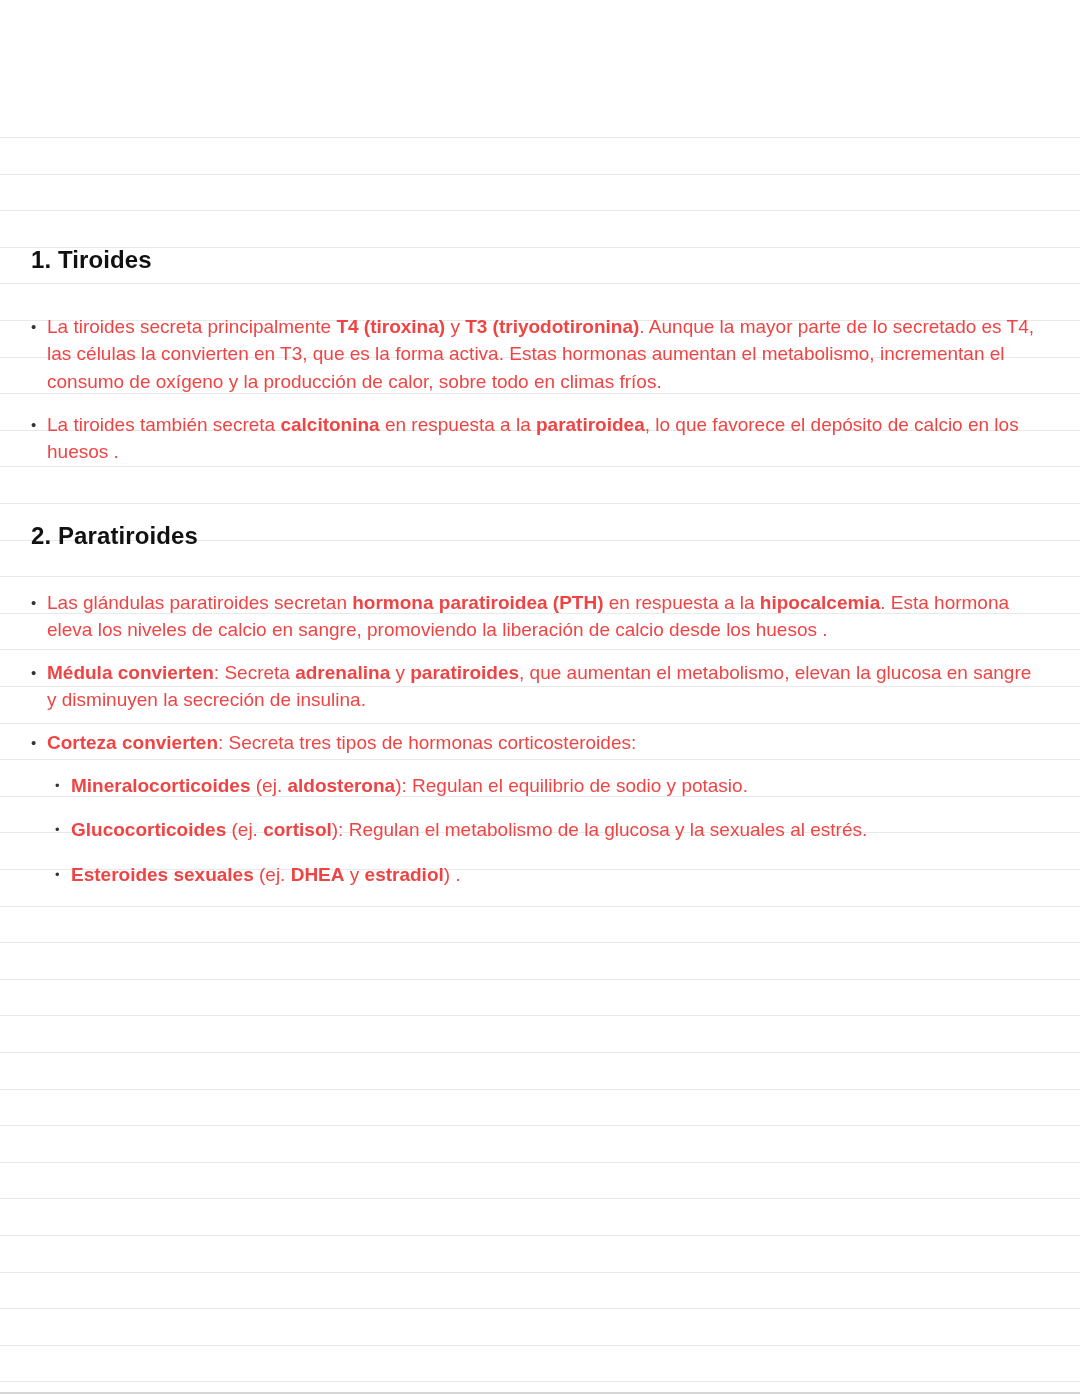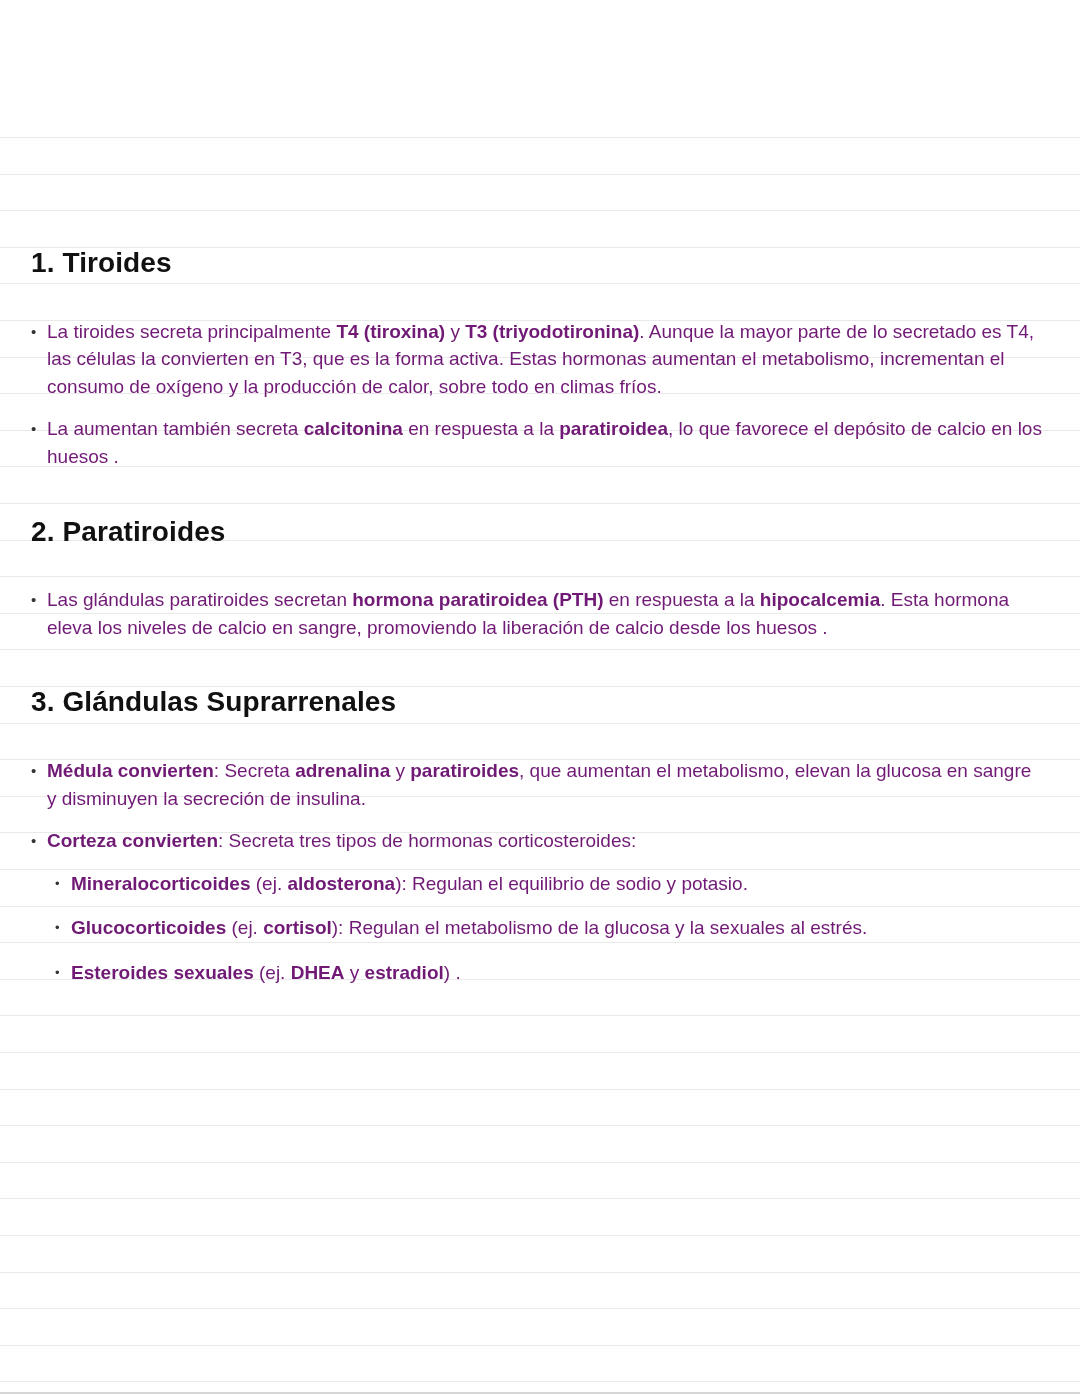--- a/index.html
+++ b/index.html
@@ -38,21 +38,21 @@
     height: 2px;
     background: #d6d6d6;
   }
   .content {
     position: absolute;
     left: 31px;
     right: 34px;
     top: 246px;
   }
   .section-heading {
-    font-size: 28px;
+    font-size: 24px;
     font-weight: 700;
     letter-spacing: 0.1px;
     color: #111111;
     margin: 46px 0 38px 0;
     line-height: 1.2;
   }
   .section-heading:first-child {
     margin-top: 0;
   }
   .bullet {
@@ -65,58 +65,57 @@
     width: 16px;
     font-size: 15px;
     line-height: 27.6px;
     color: #333333;
     text-align: left;
   }
   .bullet .bullet-text {
     flex: 1 1 auto;
     font-size: 19px;
     line-height: 27.6px;
-    color: #701a75;
+    color: #ef4444;
   }
   .bullet.level-2 {
     margin-left: 24px;
     margin-bottom: 17px;
   }
   .bullet.level-2 .dot {
     font-size: 13px;
   }
   .bold {
     font-weight: 700;
   }
   
   .bullet + .section-heading {
-    margin-top: 44px;
+    margin-top: 56px;
   }
 </style>
 </head>
 <body>
 
 <div class="page">
   <div class="ruling"></div>
   <div class="content">
       <h2 class="section-heading">1. Tiroides</h2>
       <div class="bullet level-1">
         <span class="dot">•</span>
         <div class="bullet-text"><span>La tiroides secreta principalmente </span><span class="bold">T4 (tiroxina)</span><span> y </span><span class="bold">T3 (triyodotironina)</span><span>. Aunque la mayor parte de lo secretado es T4, las células la convierten en T3, que es la forma activa. Estas hormonas aumentan el metabolismo, incrementan el consumo de oxígeno y la producción de calor, sobre todo en climas fríos.</span></div>
       </div>
       <div class="bullet level-1">
         <span class="dot">•</span>
-        <div class="bullet-text"><span>La aumentan también secreta </span><span class="bold">calcitonina</span><span> en respuesta a la </span><span class="bold">paratiroidea</span><span>, lo que favorece el depósito de calcio en los huesos .</span></div>
+        <div class="bullet-text"><span>La tiroides también secreta </span><span class="bold">calcitonina</span><span> en respuesta a la </span><span class="bold">paratiroidea</span><span>, lo que favorece el depósito de calcio en los huesos .</span></div>
       </div>
       <h2 class="section-heading">2. Paratiroides</h2>
       <div class="bullet level-1">
         <span class="dot">•</span>
         <div class="bullet-text"><span>Las glándulas paratiroides secretan </span><span class="bold">hormona paratiroidea (PTH)</span><span> en respuesta a la </span><span class="bold">hipocalcemia</span><span>. Esta hormona eleva los niveles de calcio en sangre, promoviendo la liberación de calcio desde los huesos .</span></div>
       </div>
-      <h2 class="section-heading">3. Glándulas Suprarrenales</h2>
       <div class="bullet level-1">
         <span class="dot">•</span>
         <div class="bullet-text"><span class="bold">Médula convierten</span><span>: Secreta </span><span class="bold">adrenalina</span><span> y </span><span class="bold">paratiroides</span><span>, que aumentan el metabolismo, elevan la glucosa en sangre y disminuyen la secreción de insulina.</span></div>
       </div>
       <div class="bullet level-1">
         <span class="dot">•</span>
         <div class="bullet-text"><span class="bold">Corteza convierten</span><span>: Secreta tres tipos de hormonas corticosteroides:</span></div>
       </div>
       <div class="bullet level-2">
         <span class="dot">•</span>

